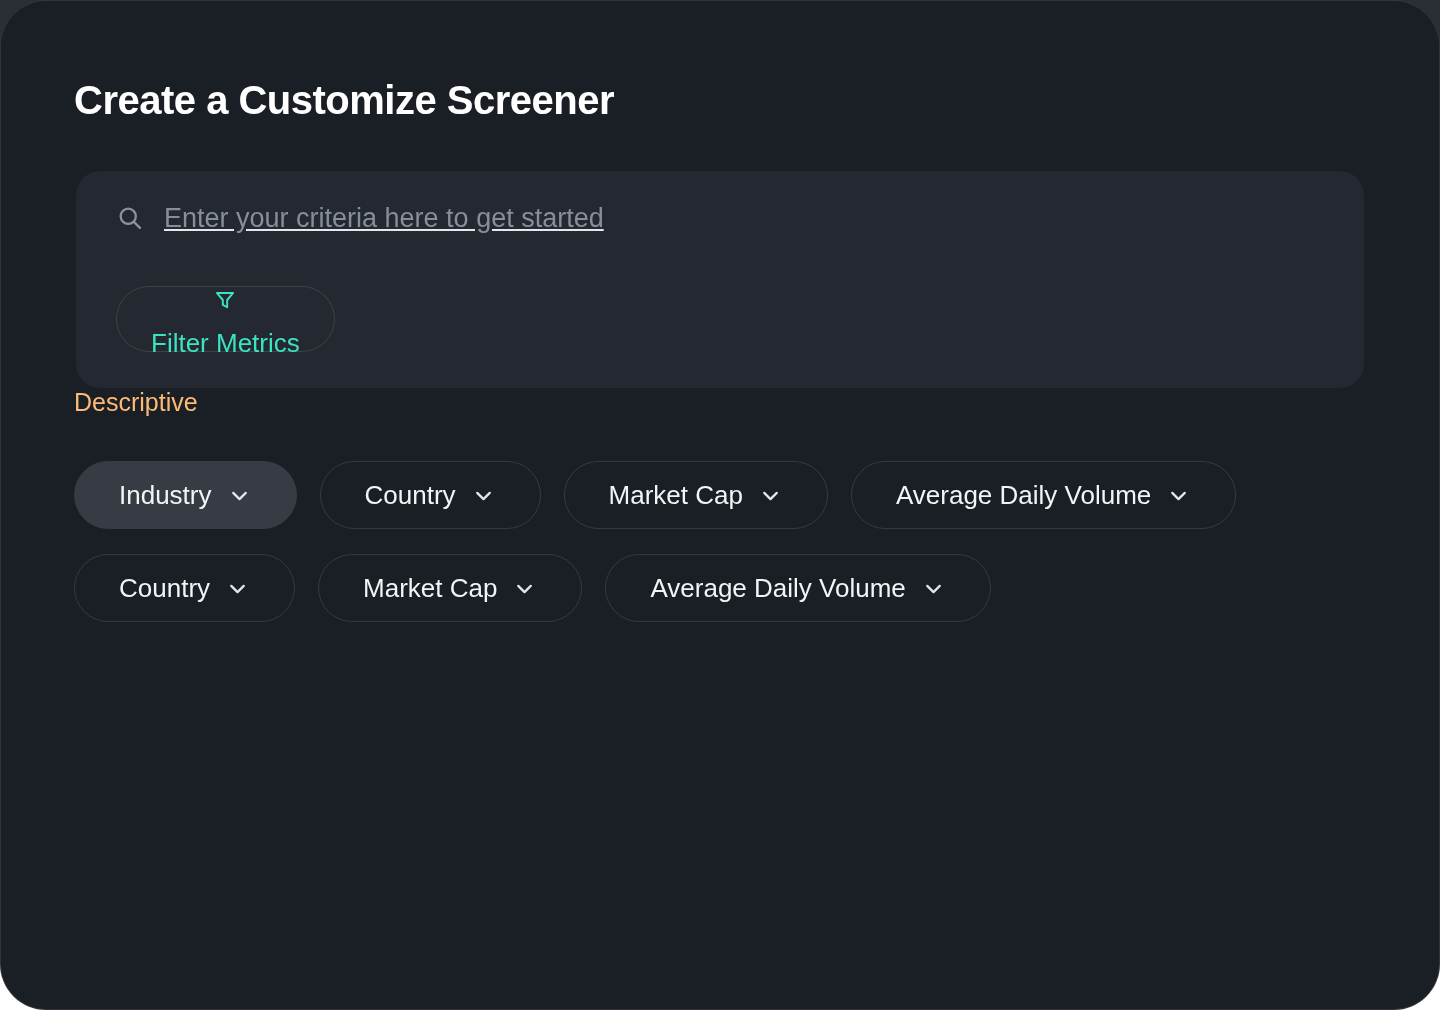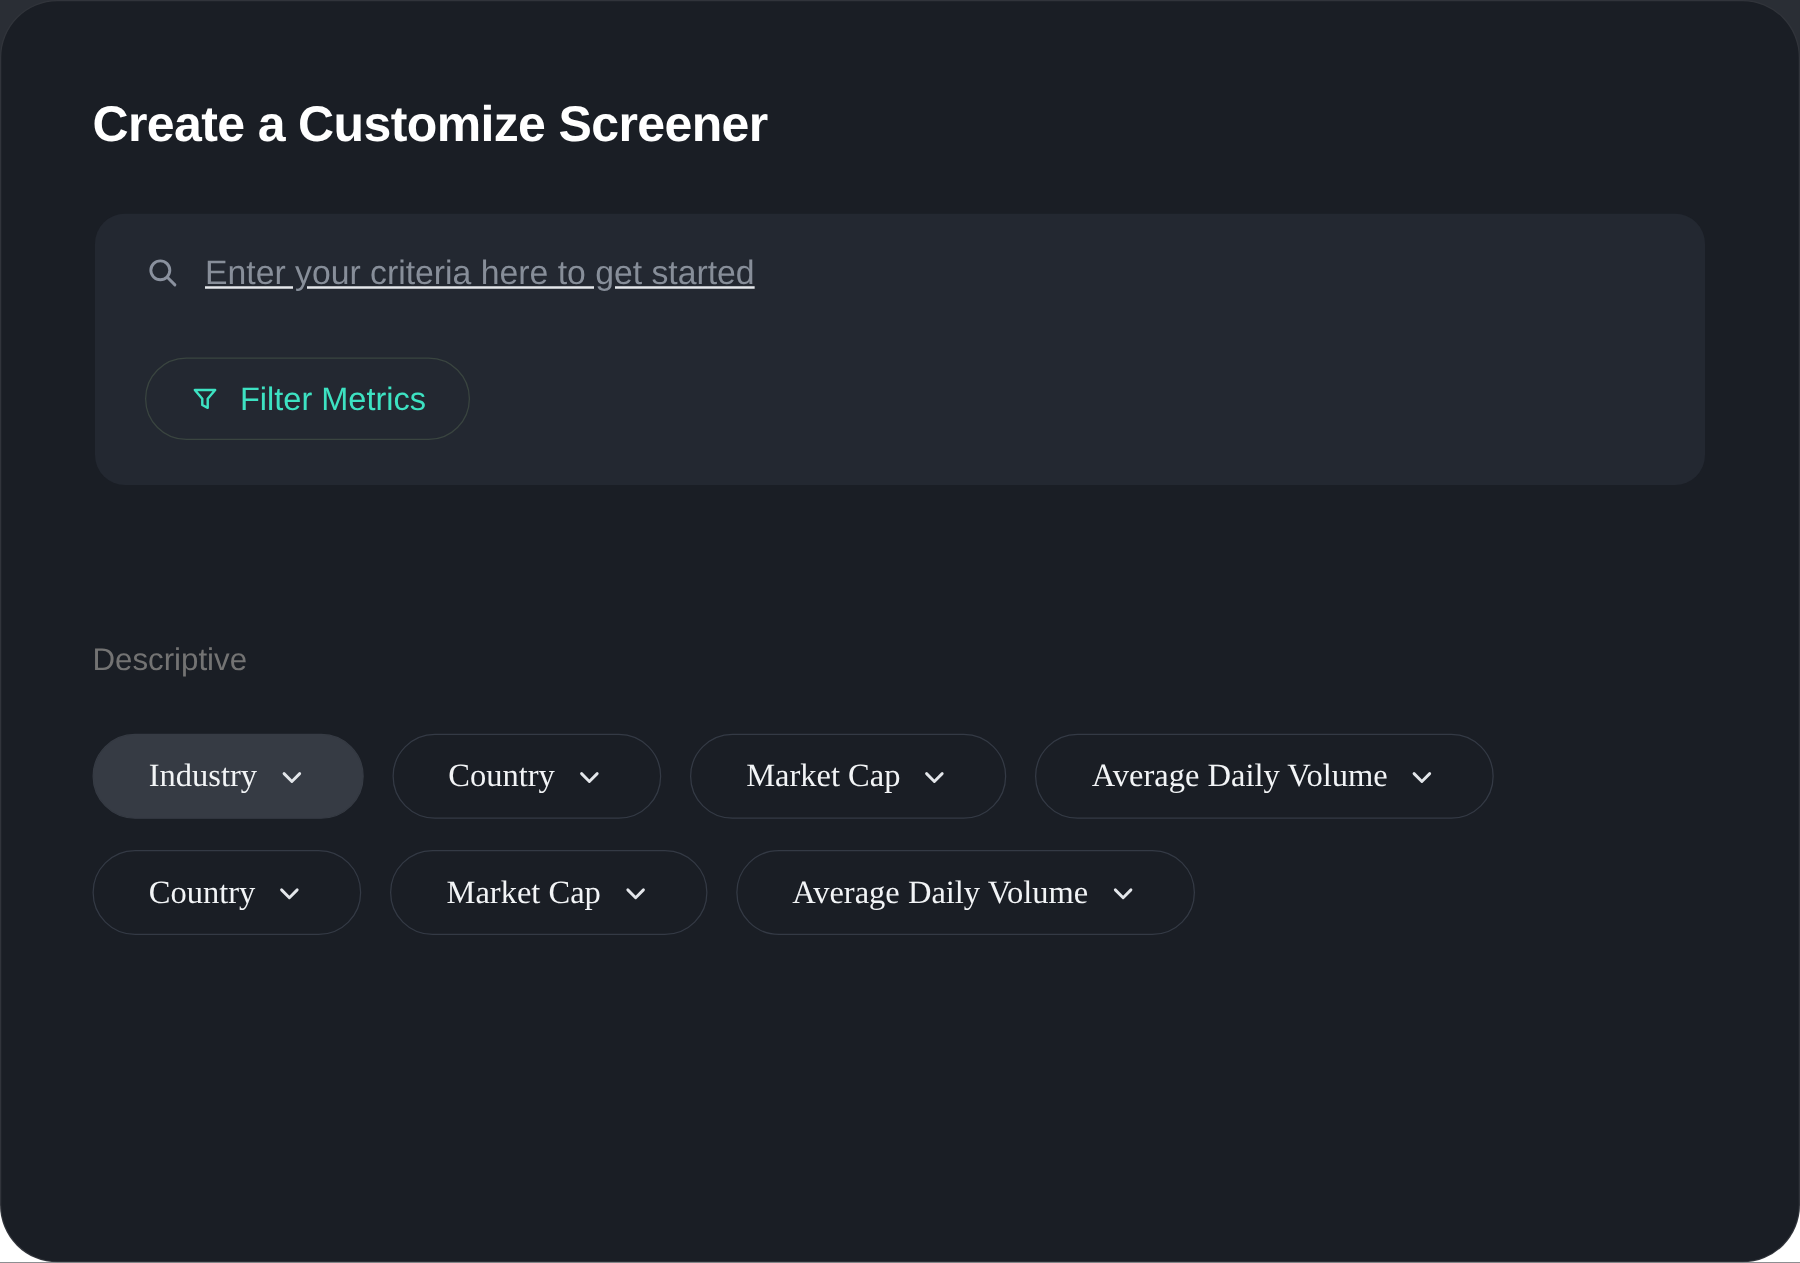--- a/index.html
+++ b/index.html
@@ -60,39 +60,39 @@
     display: inline-flex; align-items: center; gap: 15px;
     height: 66px;
     padding: 0 34px;
     background: transparent;
     border: 1px solid #3a4540;
     border-radius: 33px;
     color: #3de2c2;
     font-family: "Liberation Sans", "DejaVu Sans", sans-serif;
     font-size: 26px;
     cursor: pointer;
+    flex-direction: column;
   }
   .filter-btn svg { display: block; }
   .section-label {
-    margin-top: 126px;
     font-size: 25px;
     font-weight: 400;
-    color: #737373;
+    color: #fdba74;
   }
   .pill-rows { margin-top: 44px; display: flex; flex-direction: column; gap: 25px; }
   .pill-row { display: flex; align-items: center; gap: 23px; }
   .pill {
     display: inline-flex; align-items: center; justify-content: center; gap: 15px;
     height: 68px;
     padding: 0 44px;
     border-radius: 34px;
     border: 1.5px solid #343a45;
     background: transparent;
     color: #f2f4f6;
-    font-family: Liberation Serif, serif;
+    font-family: Liberation Sans, sans-serif;
     font-size: 26px;
     cursor: pointer;
     white-space: nowrap;
   }
   .pill.selected {
     background: #363b44;
     border-color: #363b44;
   }
   .pill svg { display: block; flex: 0 0 auto; }
 </style>

